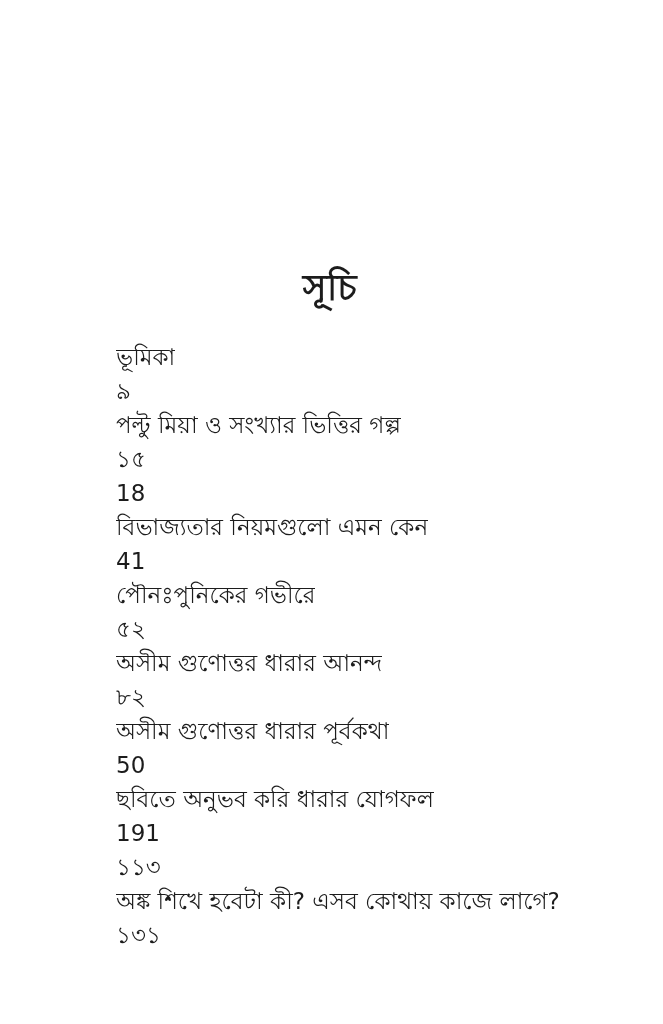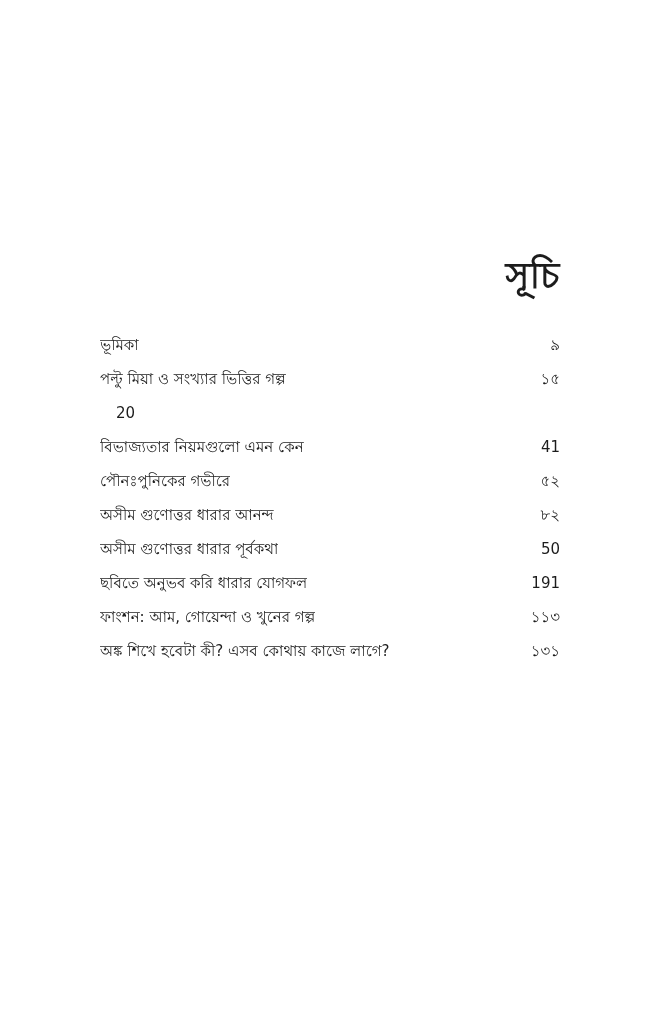--- a/index.html
+++ b/index.html
@@ -20,37 +20,38 @@
     height: 1024px;
     background: #ffffff;
   }
   .content {
     position: absolute;
     left: 100px;
     top: 250px;
     width: 460px;
   }
   .toc-title {
-    margin: 4px 0 30px 0;
-    text-align: right;
+    margin: 16px 0 30px 0;
+    text-align: center;
     font-size: 36px;
     font-weight: 700;
     line-height: 44px;
     letter-spacing: 0.5px;
   }
   .toc-list {
     display: block;
   }
   .toc-row {
     display: flex;
     justify-content: space-between;
     align-items: baseline;
-    font-size: 15px;
+    font-size: 23px;
     line-height: 34px;
     white-space: nowrap;
+    flex-direction: column;
   }
   .entry-label {
     overflow: hidden;
     text-overflow: clip;
   }
   .entry-page {
     margin-left: 16px;
     text-align: right;
   }
 </style>
@@ -68,21 +69,21 @@
         <span class="entry-label">ভূমিকা</span>
         <span class="entry-page">৯</span>
       </div>
 
       <div class="toc-row">
         <span class="entry-label">পল্টু মিয়া ও সংখ্যার ভিত্তির গল্প</span>
         <span class="entry-page">১৫</span>
       </div>
 
       <div class="toc-row">
-        <span class="entry-page">20</span>
+        <span class="entry-page">18</span>
       </div>
 
       <div class="toc-row">
         <span class="entry-label">বিভাজ্যতার নিয়মগুলো এমন কেন</span>
         <span class="entry-page">41</span>
       </div>
 
       <div class="toc-row">
         <span class="entry-label">পৌনঃপুনিকের গভীরে</span>
         <span class="entry-page">৫২</span>
@@ -97,21 +98,20 @@
         <span class="entry-label">অসীম গুণোত্তর ধারার পূর্বকথা</span>
         <span class="entry-page">50</span>
       </div>
 
       <div class="toc-row">
         <span class="entry-label">ছবিতে অনুভব করি ধারার যোগফল</span>
         <span class="entry-page">191</span>
       </div>
 
       <div class="toc-row">
-        <span class="entry-label">ফাংশন: আম, গোয়েন্দা ও খুনের গল্প</span>
         <span class="entry-page">১১৩</span>
       </div>
 
 
       <div class="toc-row">
         <span class="entry-label">অঙ্ক শিখে হবেটা কী? এসব কোথায় কাজে লাগে?</span>
         <span class="entry-page">১৩১</span>
       </div>
 
     </div>

